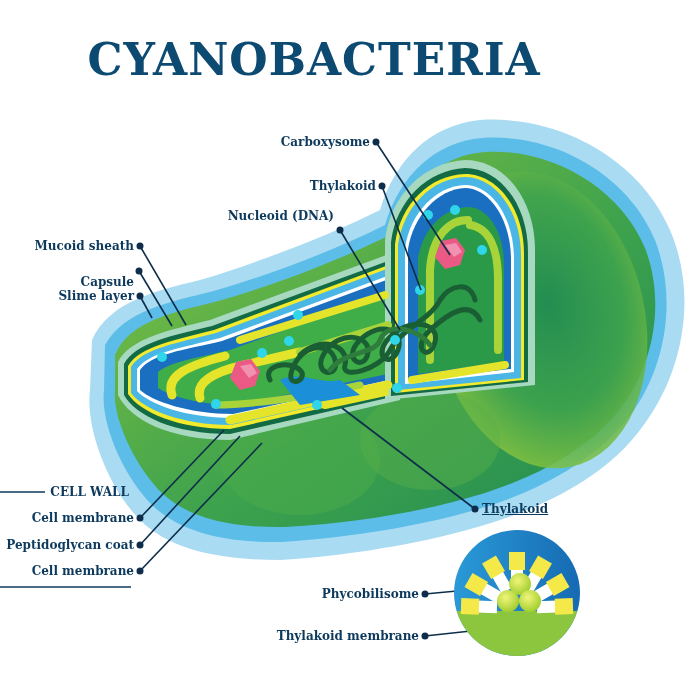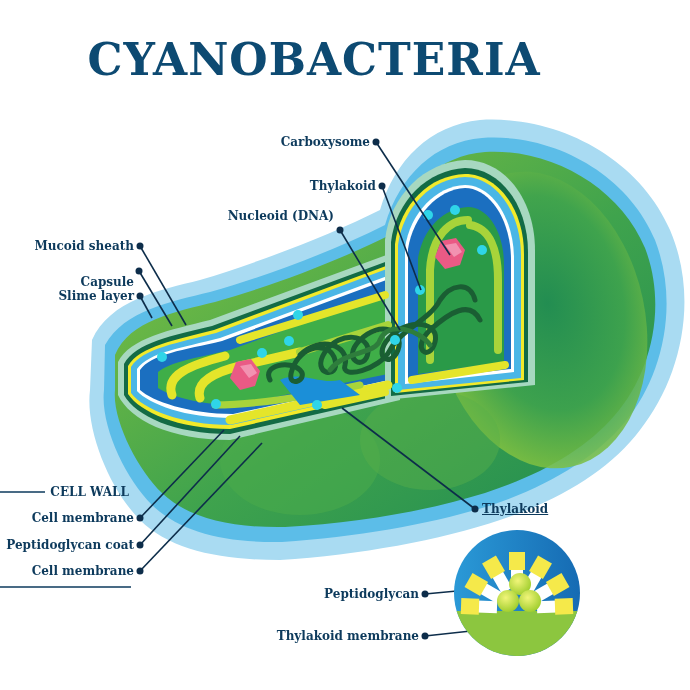--- a/index.html
+++ b/index.html
@@ -207,16 +207,16 @@
   <div class="lbl r" style="right:556px; top:511px;">Cell membrane</div>
   <div class="lbl r" style="right:556px; top:538px;">Peptidoglycan coat</div>
   <div class="lbl r" style="right:556px; top:564px;">Cell membrane</div>
 
   <div class="lbl r" style="right:320px; top:135px;">Carboxysome</div>
   <div class="lbl r" style="right:314px; top:179px;">Thylakoid</div>
   <div class="lbl r" style="right:356px; top:209px;">Nucleoid (DNA)</div>
 
   <div class="lbl" style="left:482px; top:502px;text-decoration:underline;">Thylakoid</div>
 
-  <div class="lbl r" style="right:271px; top:587px;">Peptidoglycan</div>
+  <div class="lbl r" style="right:271px; top:587px;">Phycobilisome</div>
   <div class="lbl r" style="right:271px; top:629px;">Thylakoid membrane</div>
 
 </div>
 
 </body></html>

